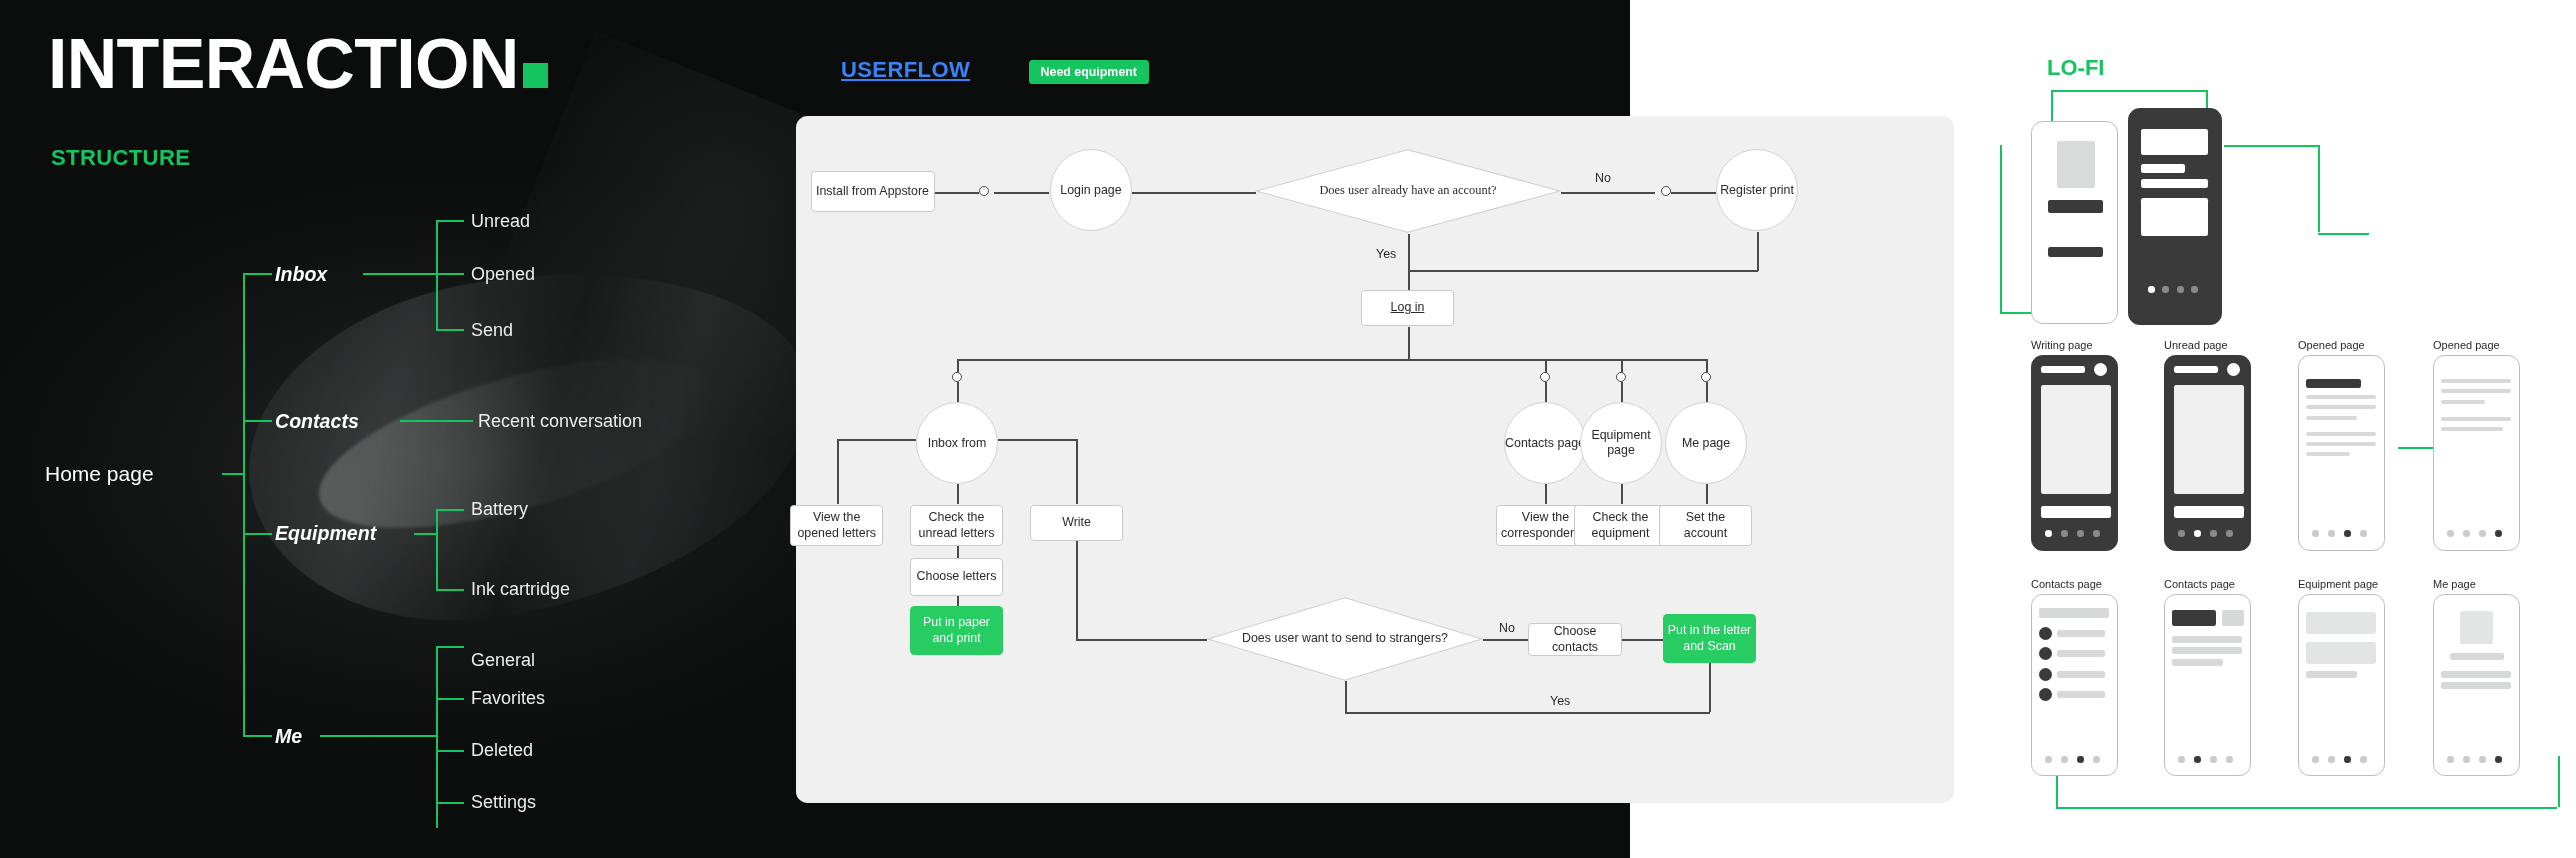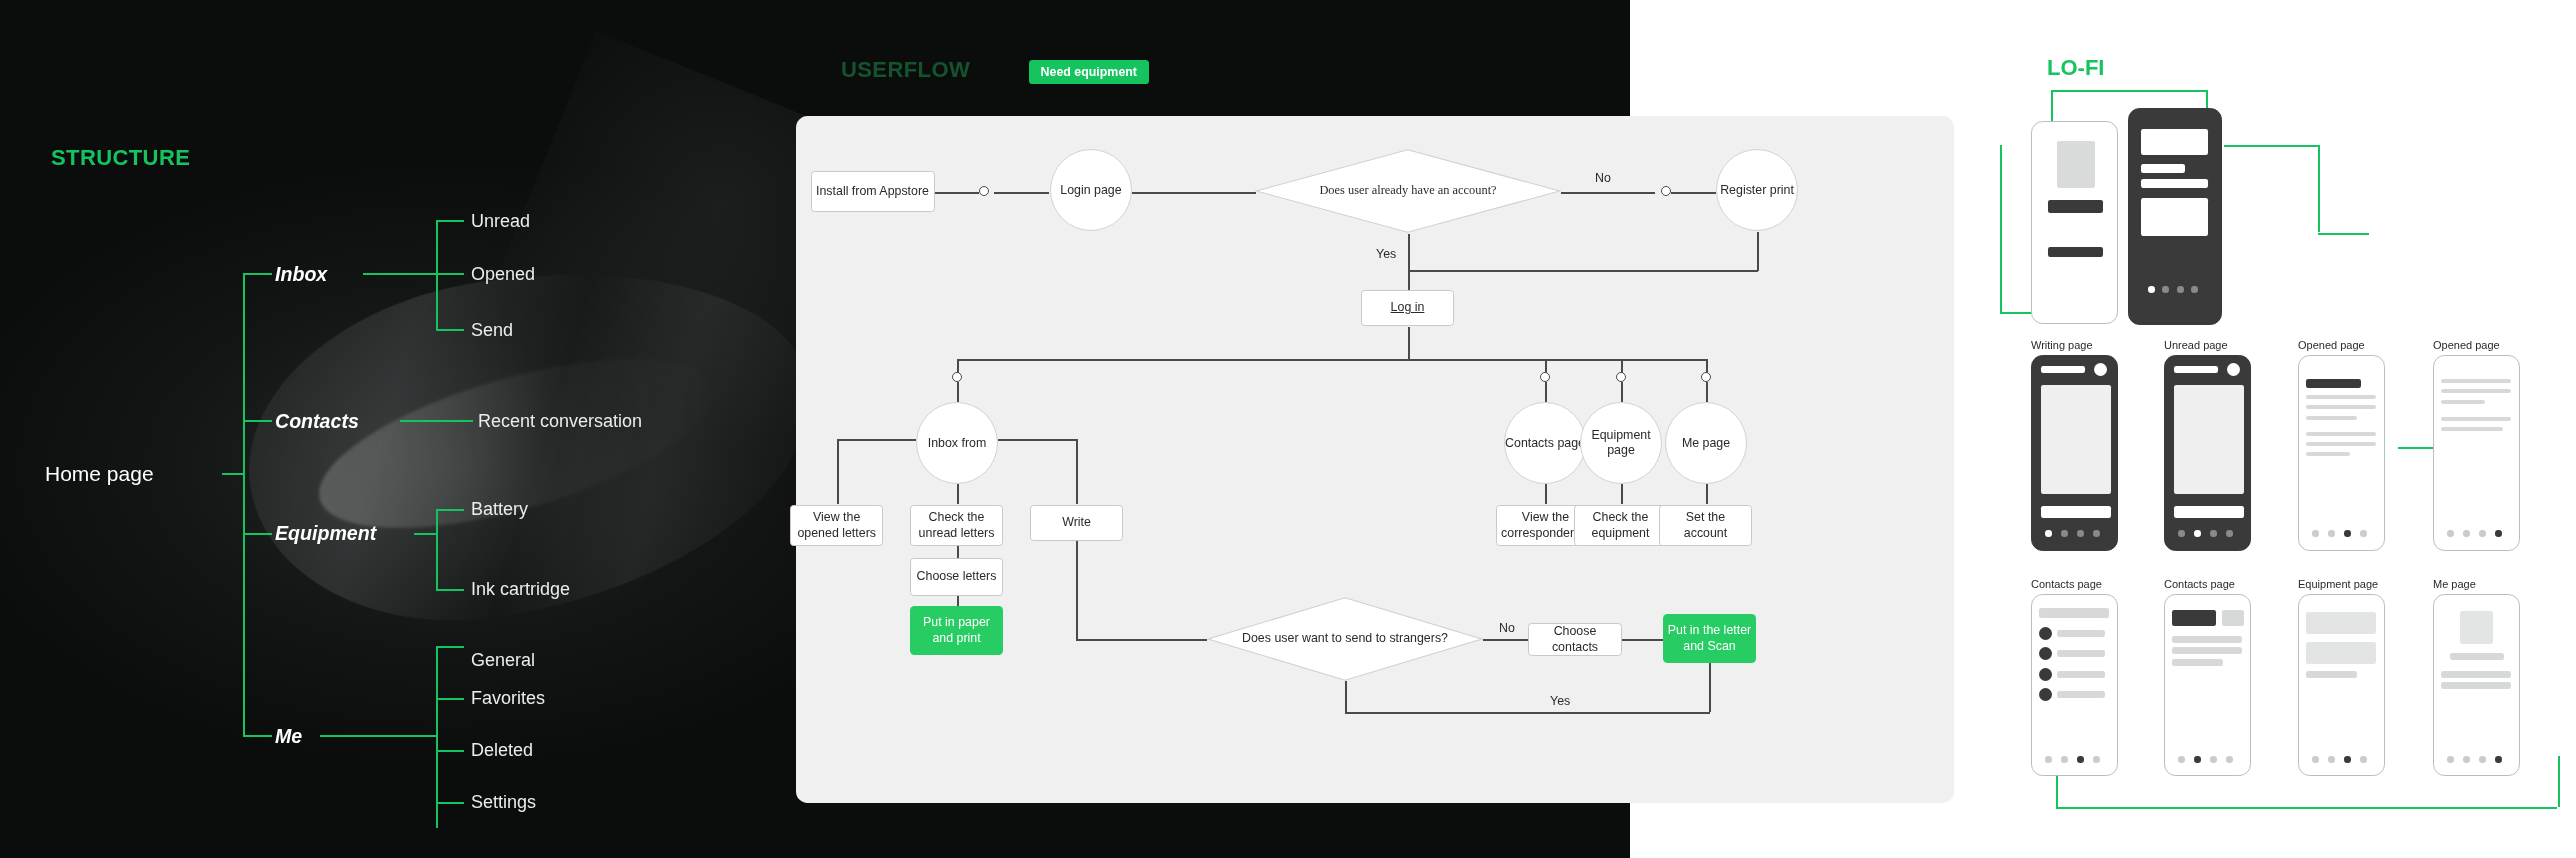--- a/index.html
+++ b/index.html
@@ -66,22 +66,23 @@
   }
   .leaf-label {
     position:absolute; font-size:18px; color:#e9eeea; font-weight:400; white-space:nowrap;
   }
   .ln { position:absolute; background:#16c45f; }
   .ln.h { height:1.5px; }
   .ln.v { width:1.5px; }
 
   
   .userflow-title {
-    position:absolute; left:841px; top:57px; font-size:22px; font-weight:700; color:#14532d;
+    position:absolute; left:841px; top:57px; font-size:22px; font-weight:700; color:#3b82f6;
     letter-spacing:0.4px;
+    text-decoration:underline;
   }
   .need-chip {
     position:absolute; left:1029px; top:60px;
     background:#16c45f; color:#ffffff; font-size:12.4px; font-weight:700;
     padding:5.1px 11.6px; border-radius:3.6px; white-space:nowrap;
   }
   .flow-card {
     position:absolute; left:796px; top:116px; width:1158px; height:687px;
     background:#f0f0f0; border-radius:11.6px;
   }
@@ -135,20 +136,21 @@
 </head>
 <body>
 
 <div class="page">
 
   <div class="left-panel">
     <div class="swirl3"></div>
     <div class="swirl"></div>
     <div class="swirl2"></div>
 
+    <div class="title-main"><span>INTERACTION</span><span class="title-dot"></span></div>
     <div class="title-sub">STRUCTURE</div>
     <div class="home-label">Home page</div>
 
     <div class="tree">
 
       <div class="ln h" style="left:222px; top:473px; width:22px;"></div>
       <div class="ln v" style="left:243px; top:273px; height:462px;"></div>
 
       <div class="ln h" style="left:243px; top:273px; width:29px;"></div>
       <div class="ln h" style="left:243px; top:420px; width:29px;"></div>

